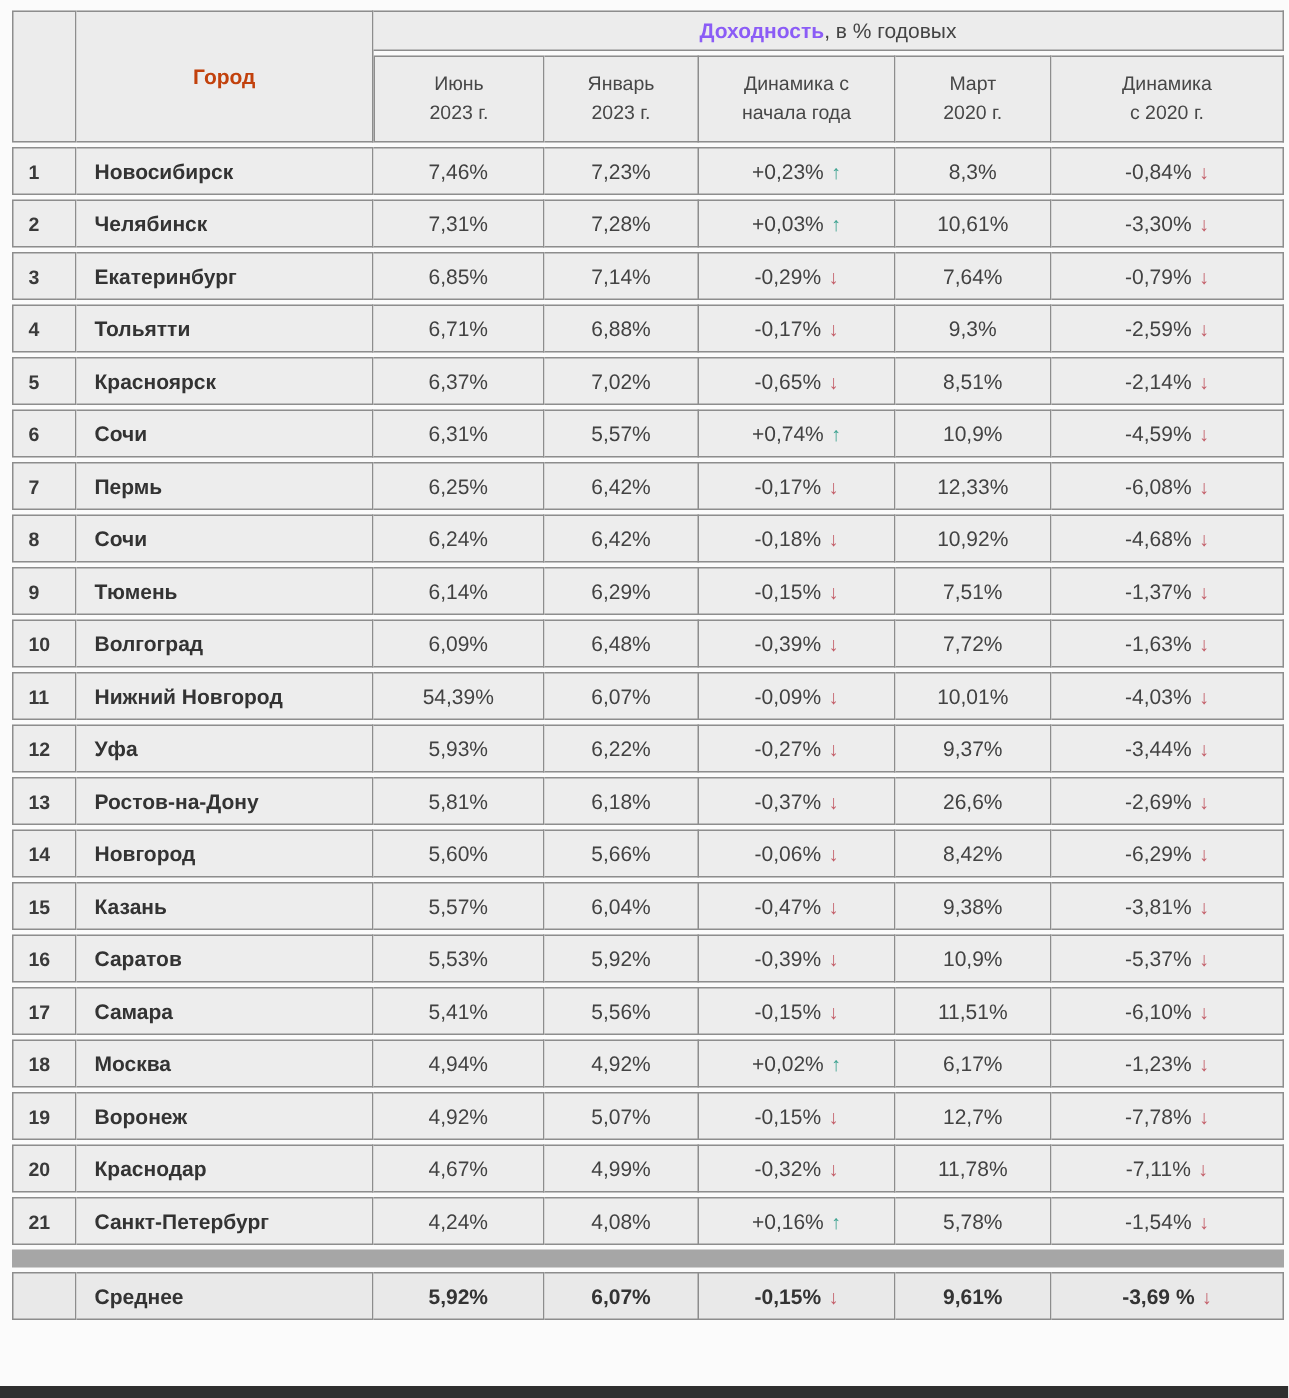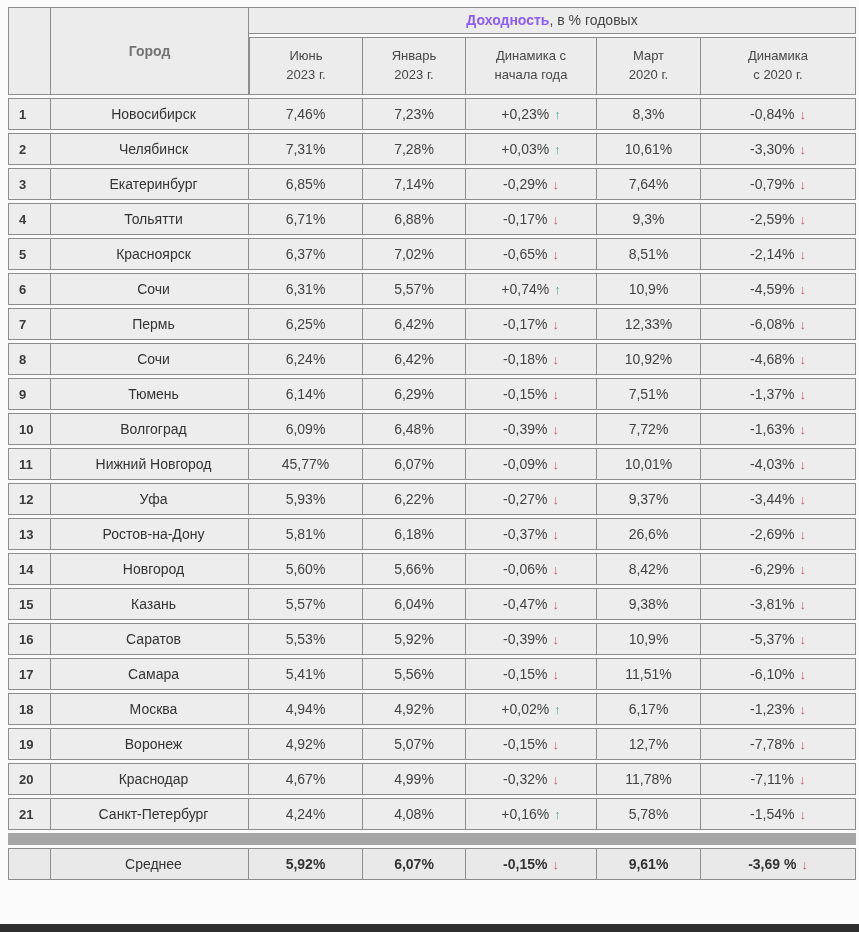--- a/index.html
+++ b/index.html
@@ -51,38 +51,38 @@
     color: #444;
     background: #ececec;
   }
   tr.group-row th.group-h b { font-weight: bold; color: #8b5cf6; }
   th.merged-h {
     height: 88px;
     text-align: center;
     vertical-align: middle;
     font-size: 14px;
     font-weight: bold;
-    color: #737373;
+    color: #c2410c;
     background: #ececec;
   }
   tr.cols-row th {
     height: 56px;
     text-align: center;
     vertical-align: middle;
     font-size: 13px;
     font-weight: normal;
     color: #474747;
     line-height: 1.45;
     background: #ececec;
   }
 
   
   td { height: 32px; vertical-align: middle; }
   td.num  { text-align: left; padding-left: 10px; font-weight: bold; font-size: 13px; color: #3a3a3a; }
-  td.city { text-align: center; padding-left: 12px; font-weight: normal; font-size: 14px; color: #333; }
+  td.city { text-align: left; padding-left: 12px; font-weight: bold; font-size: 14px; color: #333; }
   td.val  { text-align: center; font-size: 14px; color: #424242; }
 
   .arrow { display: inline-block; margin-left: 5px; font-size: 13px; }
   .arrow.up   { color: #3fa391; }
   .arrow.down { color: #c25b66; }
 
   
   tr.band-row td {
     border: none;
     background: #a6a6a6;
@@ -245,21 +245,21 @@
     <td class="val">6,09%</td>
     <td class="val">6,48%</td>
     <td class="val dyn"><span class="v">-0,39%</span><span class="arrow down">↓</span></td>
     <td class="val">7,72%</td>
     <td class="val dyn"><span class="v">-1,63%</span><span class="arrow down">↓</span></td>
   </tr>
 
   <tr>
     <td class="num">11</td>
     <td class="city">Нижний Новгород</td>
-    <td class="val">45,77%</td>
+    <td class="val">54,39%</td>
     <td class="val">6,07%</td>
     <td class="val dyn"><span class="v">-0,09%</span><span class="arrow down">↓</span></td>
     <td class="val">10,01%</td>
     <td class="val dyn"><span class="v">-4,03%</span><span class="arrow down">↓</span></td>
   </tr>
 
   <tr>
     <td class="num">12</td>
     <td class="city">Уфа</td>
     <td class="val">5,93%</td>

